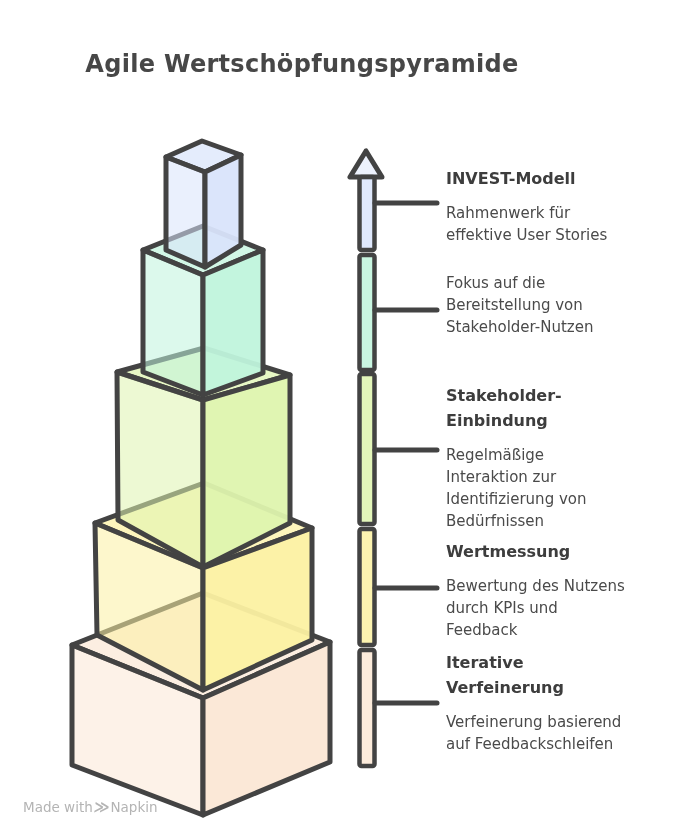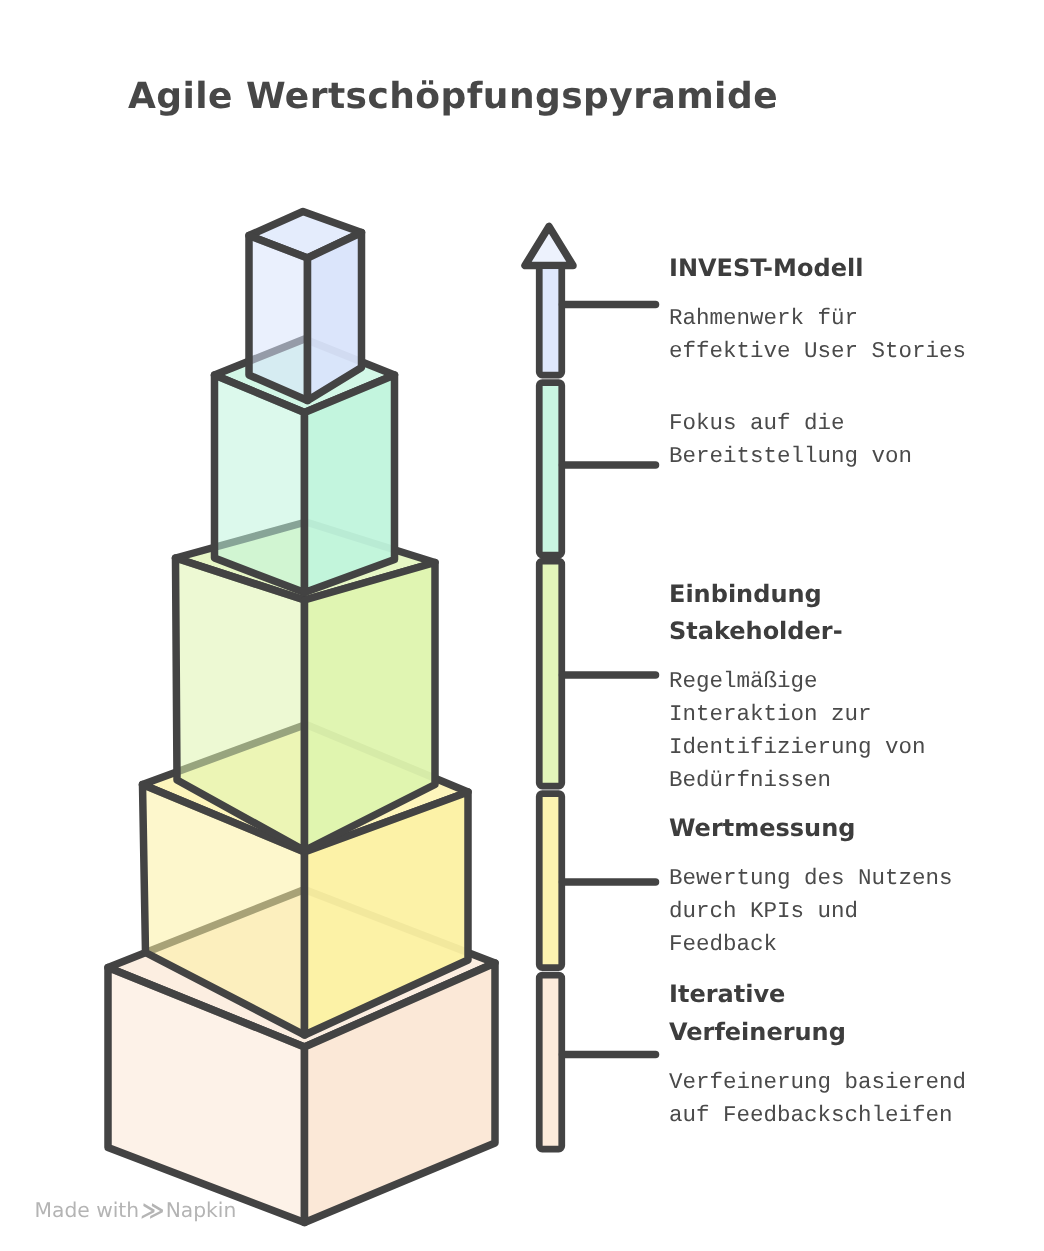--- a/index.html
+++ b/index.html
@@ -36,21 +36,20 @@
   .labels{position:absolute;left:446px;top:0;width:240px;}
   .label{position:absolute;left:0;width:240px;}
   .label .heading{
     font-size:16px;line-height:25px;font-weight:bold;
     color:var(--heading-text,#3d3d3d);
   }
   .label .desc{
     margin-top:11px;
     font-size:15px;line-height:22px;
     color:var(--body-text,#4a4a4a);
-    font-family:Liberation Mono, monospace;
   }
   .label span{display:block;white-space:nowrap;}
   .watermark{
     position:absolute;left:23px;top:798px;
     font-size:13.5px;color:var(--watermark-text,#b4b4b4);
     display:flex;align-items:center;gap:1px;
   }
   .napkin-glyph{
     display:inline-block;
     font-weight:bold;font-size:15px;
@@ -121,27 +120,28 @@
       <div class="desc">
         <span>Rahmenwerk für</span>
         <span>effektive User Stories</span>
       </div>
     </div>
 
     <div class="label" style="top:261px">
       <div class="desc">
         <span>Fokus auf die</span>
         <span>Bereitstellung von</span>
+        <span>Stakeholder-Nutzen</span>
       </div>
     </div>
 
     <div class="label" style="top:383px">
       <div class="heading">
+        <span>Stakeholder-</span>
         <span>Einbindung</span>
-        <span>Stakeholder-</span>
       </div>
       <div class="desc">
         <span>Regelmäßige</span>
         <span>Interaktion zur</span>
         <span>Identifizierung von</span>
         <span>Bedürfnissen</span>
       </div>
     </div>
 
     <div class="label" style="top:539px">

